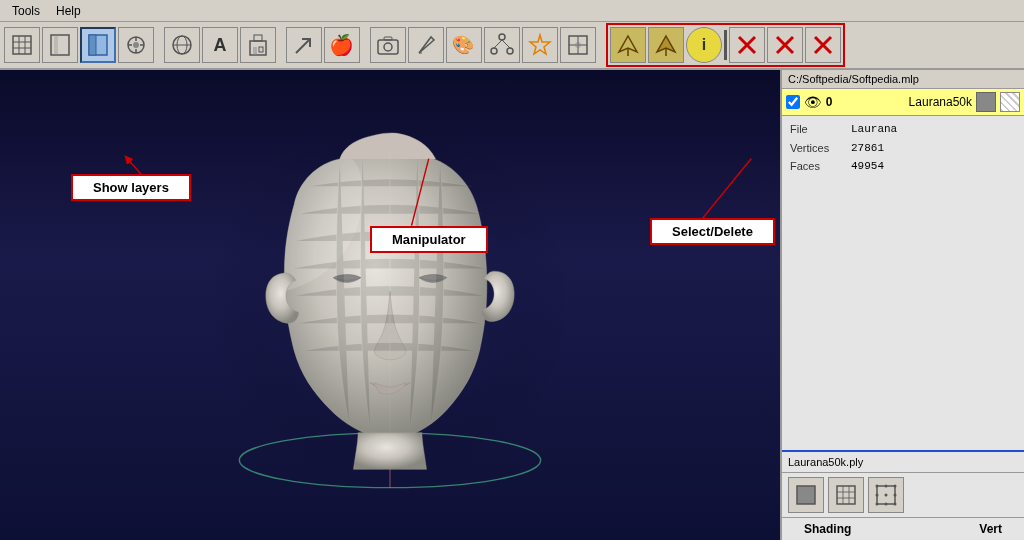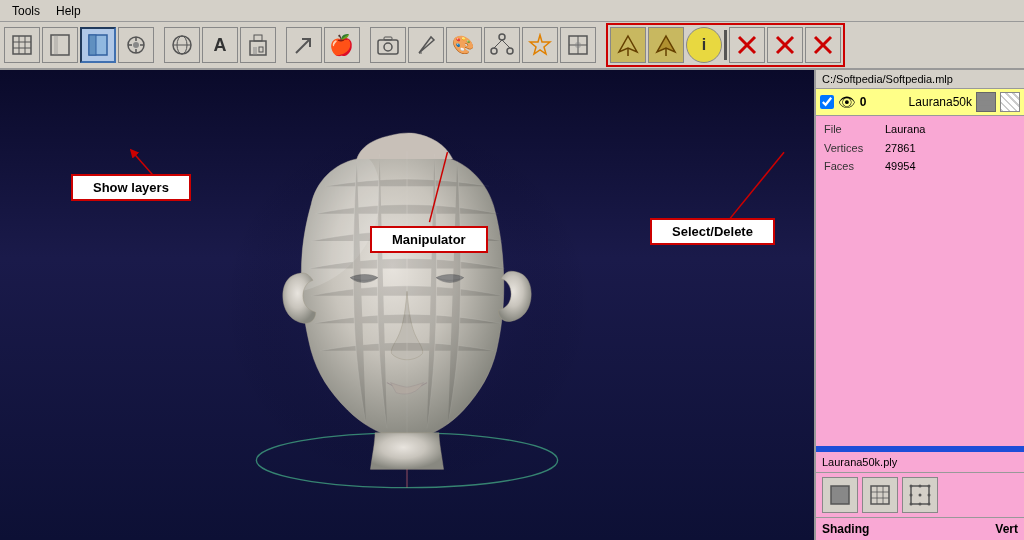--- a/index.html
+++ b/index.html
@@ -83,22 +83,22 @@
       background: white;
       border: 2px solid #cc0000;
       padding: 4px 20px;
       font-size: 13px;
       font-weight: bold;
       white-space: nowrap;
     }
 
     
     #right-panel {
-      width: 210px;
-      background: #f9a8d4;
+      width: 244px;
+      background: #e5e5e5;
       border-left: 2px solid #999;
       display: flex;
       flex-direction: column;
     }
     #right-panel-header {
       background: #d4d0c8;
       border-bottom: 1px solid #999;
       padding: 3px 6px;
       font-size: 11px;
     }
@@ -115,26 +115,26 @@
     .layer-name { font-size: 12px; font-weight: bold; flex: 1; }
     .layer-icon { width: 20px; height: 20px; background: #888; border: 1px solid #666; font-size: 9px; display: flex; align-items: center; justify-content: center; }
 
     #layer-props {
       padding: 4px 8px;
       font-size: 11px;
       line-height: 1.7;
     }
     .prop-row { display: flex; gap: 6px; }
     .prop-label { min-width: 55px; color: #333; }
-    .prop-value { color: #000; }
+    .prop-value { color: #000; font-family: Liberation Mono, monospace; }
 
     #layer-file-name {
       padding: 4px 6px;
       font-size: 11px;
-      border-top: 6px solid #1d4ed8;
+      border-top: 2px solid #1d4ed8;
       margin-top: 4px;
     }
 
     #layer-bottom-tools {
       display: flex;
       gap: 4px;
       padding: 4px 6px;
       border-top: 1px solid #999;
     }
     .bottom-tool-btn {
@@ -145,21 +145,21 @@
       display: flex;
       align-items: center;
       justify-content: center;
       cursor: pointer;
       font-size: 18px;
     }
 
     #shading-row {
       display: flex;
       align-items: center;
-      padding: 4px 6px;
+      padding: 4px 22px;
       font-size: 12px;
       font-weight: bold;
       border-top: 1px solid #999;
       gap: 8px;
     }
 
     
     #head-svg {
       width: 420px;
       height: 420px;

